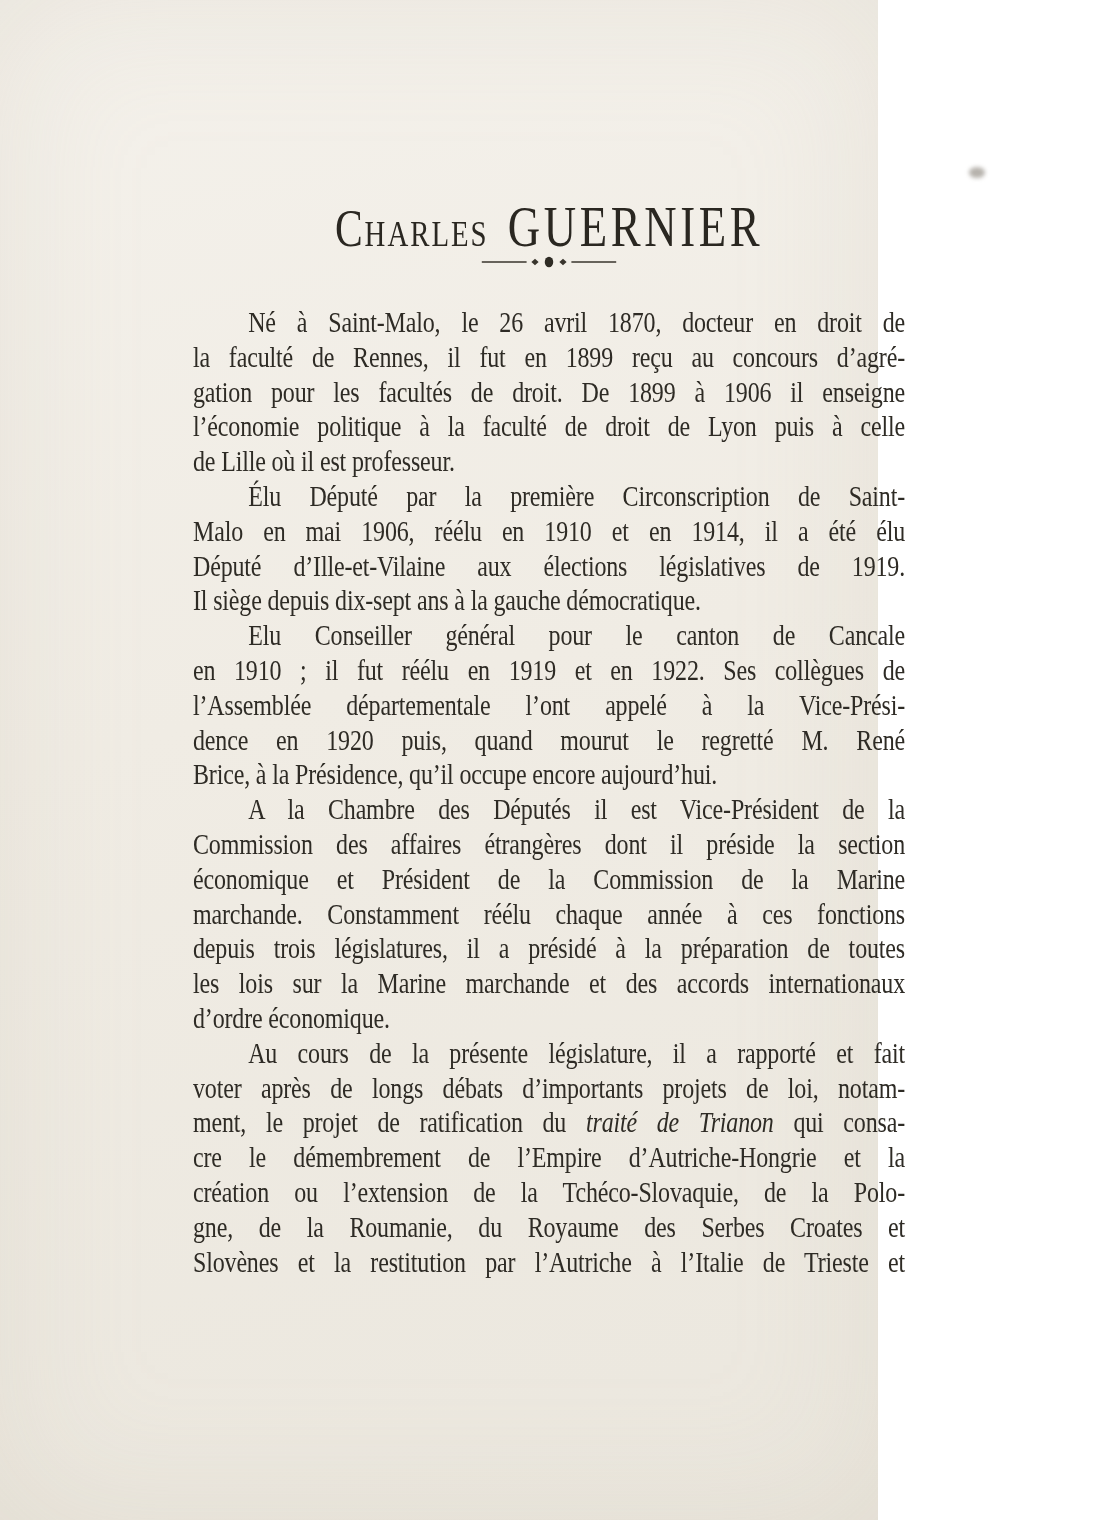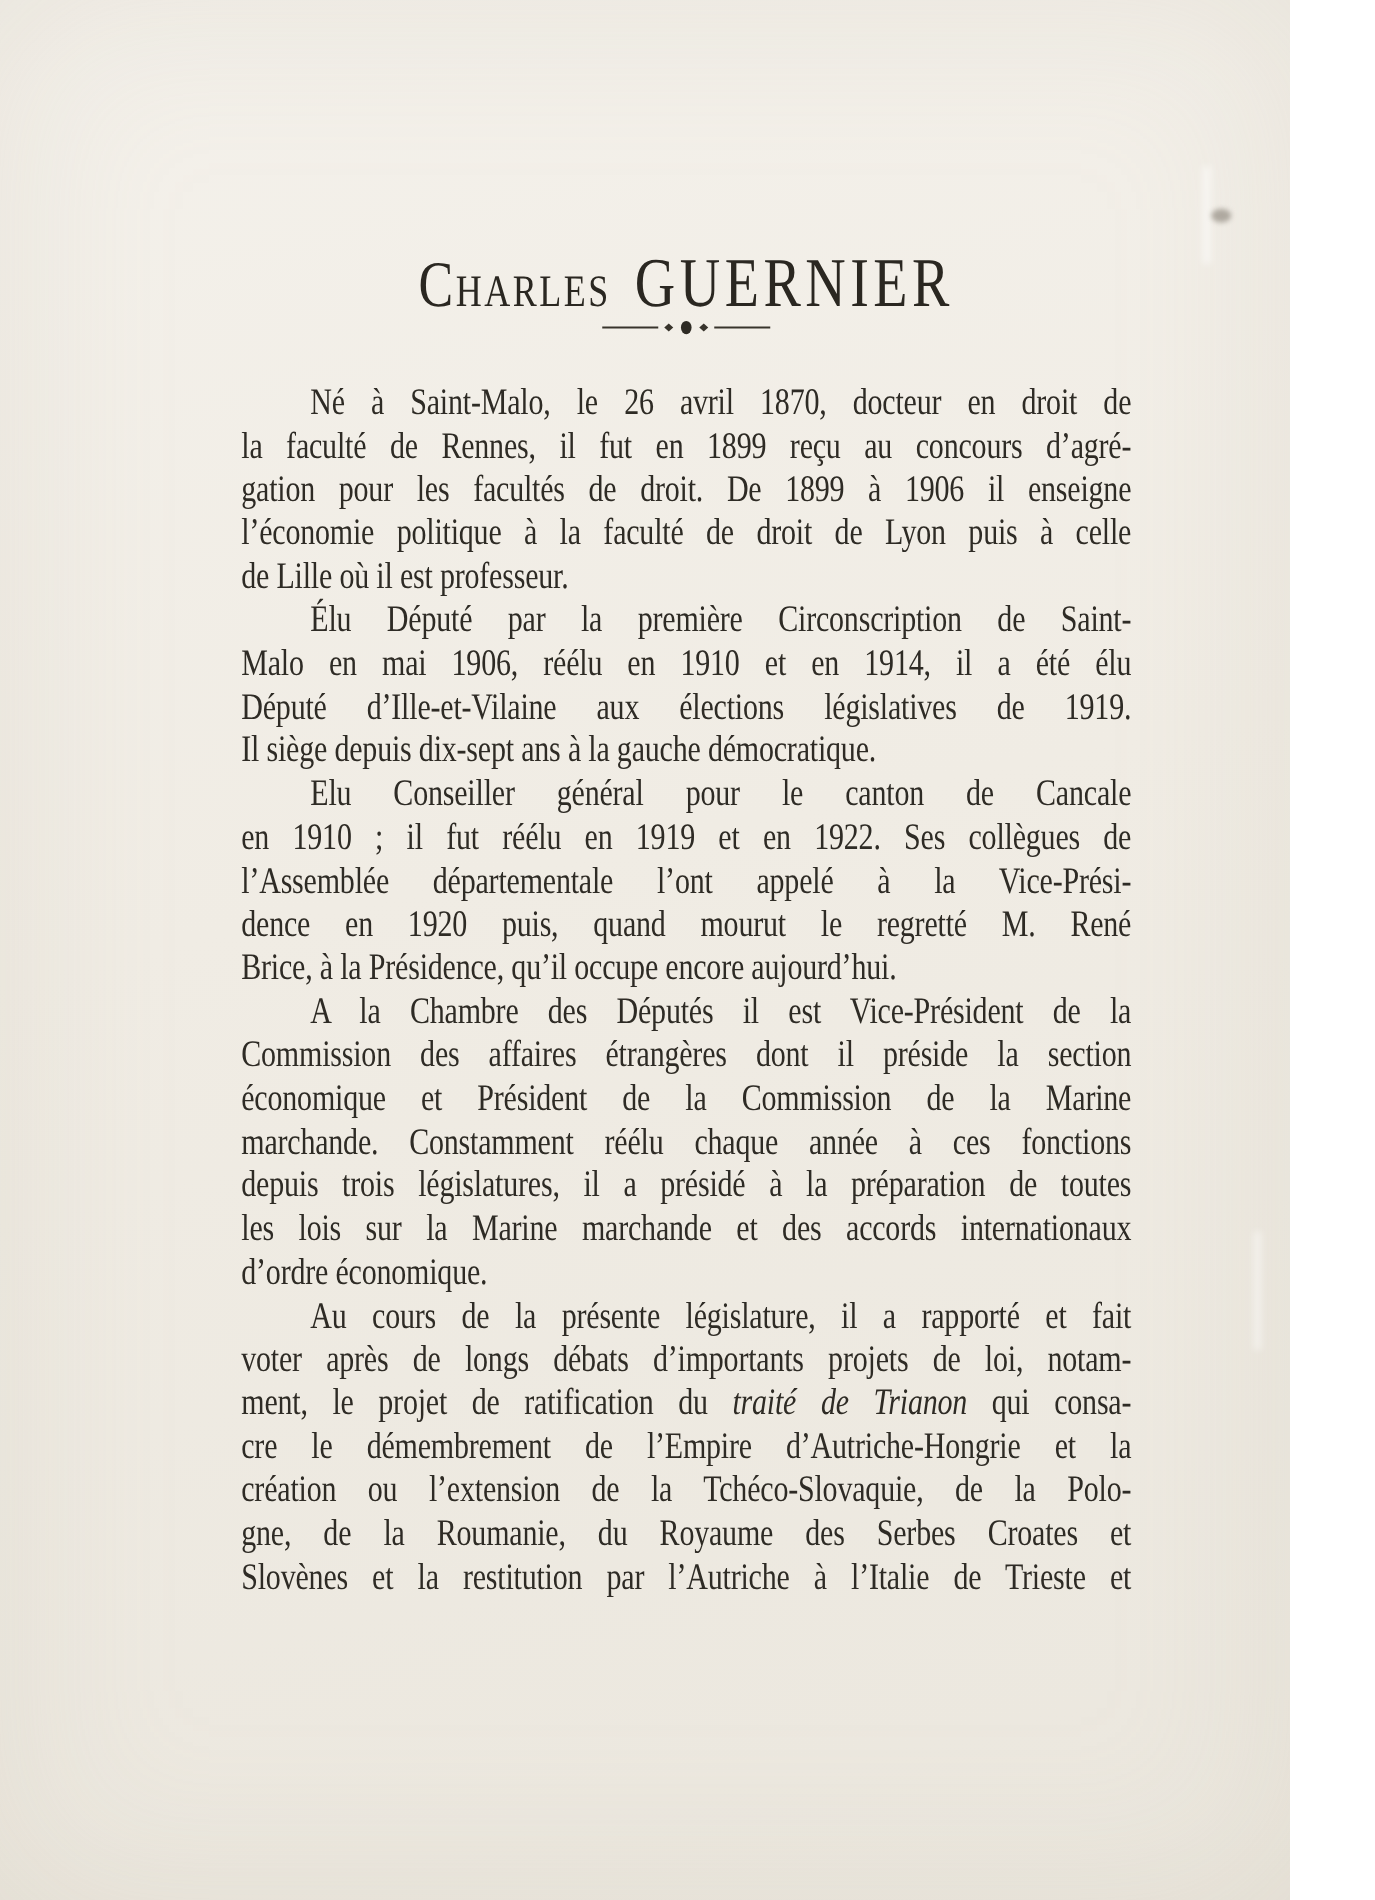--- a/index.html
+++ b/index.html
@@ -1,18 +1,18 @@
 <!DOCTYPE html>
 <html style="--ink: #2e2b25; --ink-title: #2a2721;"><head>
 <meta charset="utf-8">
 <style>
   html,body{margin:0;padding:0;}
   body{width:1100px;height:1520px;overflow:hidden;
        font-family:"Liberation Serif","DejaVu Serif",serif;}
-  .page{position:relative;width:1032px;height:1520px;
+  .page{position:relative;width:878px;height:1520px;
         background:linear-gradient(168deg,#f4f1eb 0%,#f0ece4 45%,#ebe7de 100%);
         box-shadow:inset 0 0 140px rgba(198,188,168,0.22);}
   
   .smudge{position:absolute;left:969px;top:167px;width:16px;height:11px;
           background:rgba(122,115,103,0.55);border-radius:50%;filter:blur(2px);}
   .streak-a{position:absolute;left:962px;top:133px;width:7px;height:78px;
           background:rgba(255,255,255,0.5);filter:blur(3px);}
   .streak-b{position:absolute;left:1003px;top:985px;width:6px;height:95px;
           background:rgba(255,255,255,0.45);filter:blur(3px);}
   

